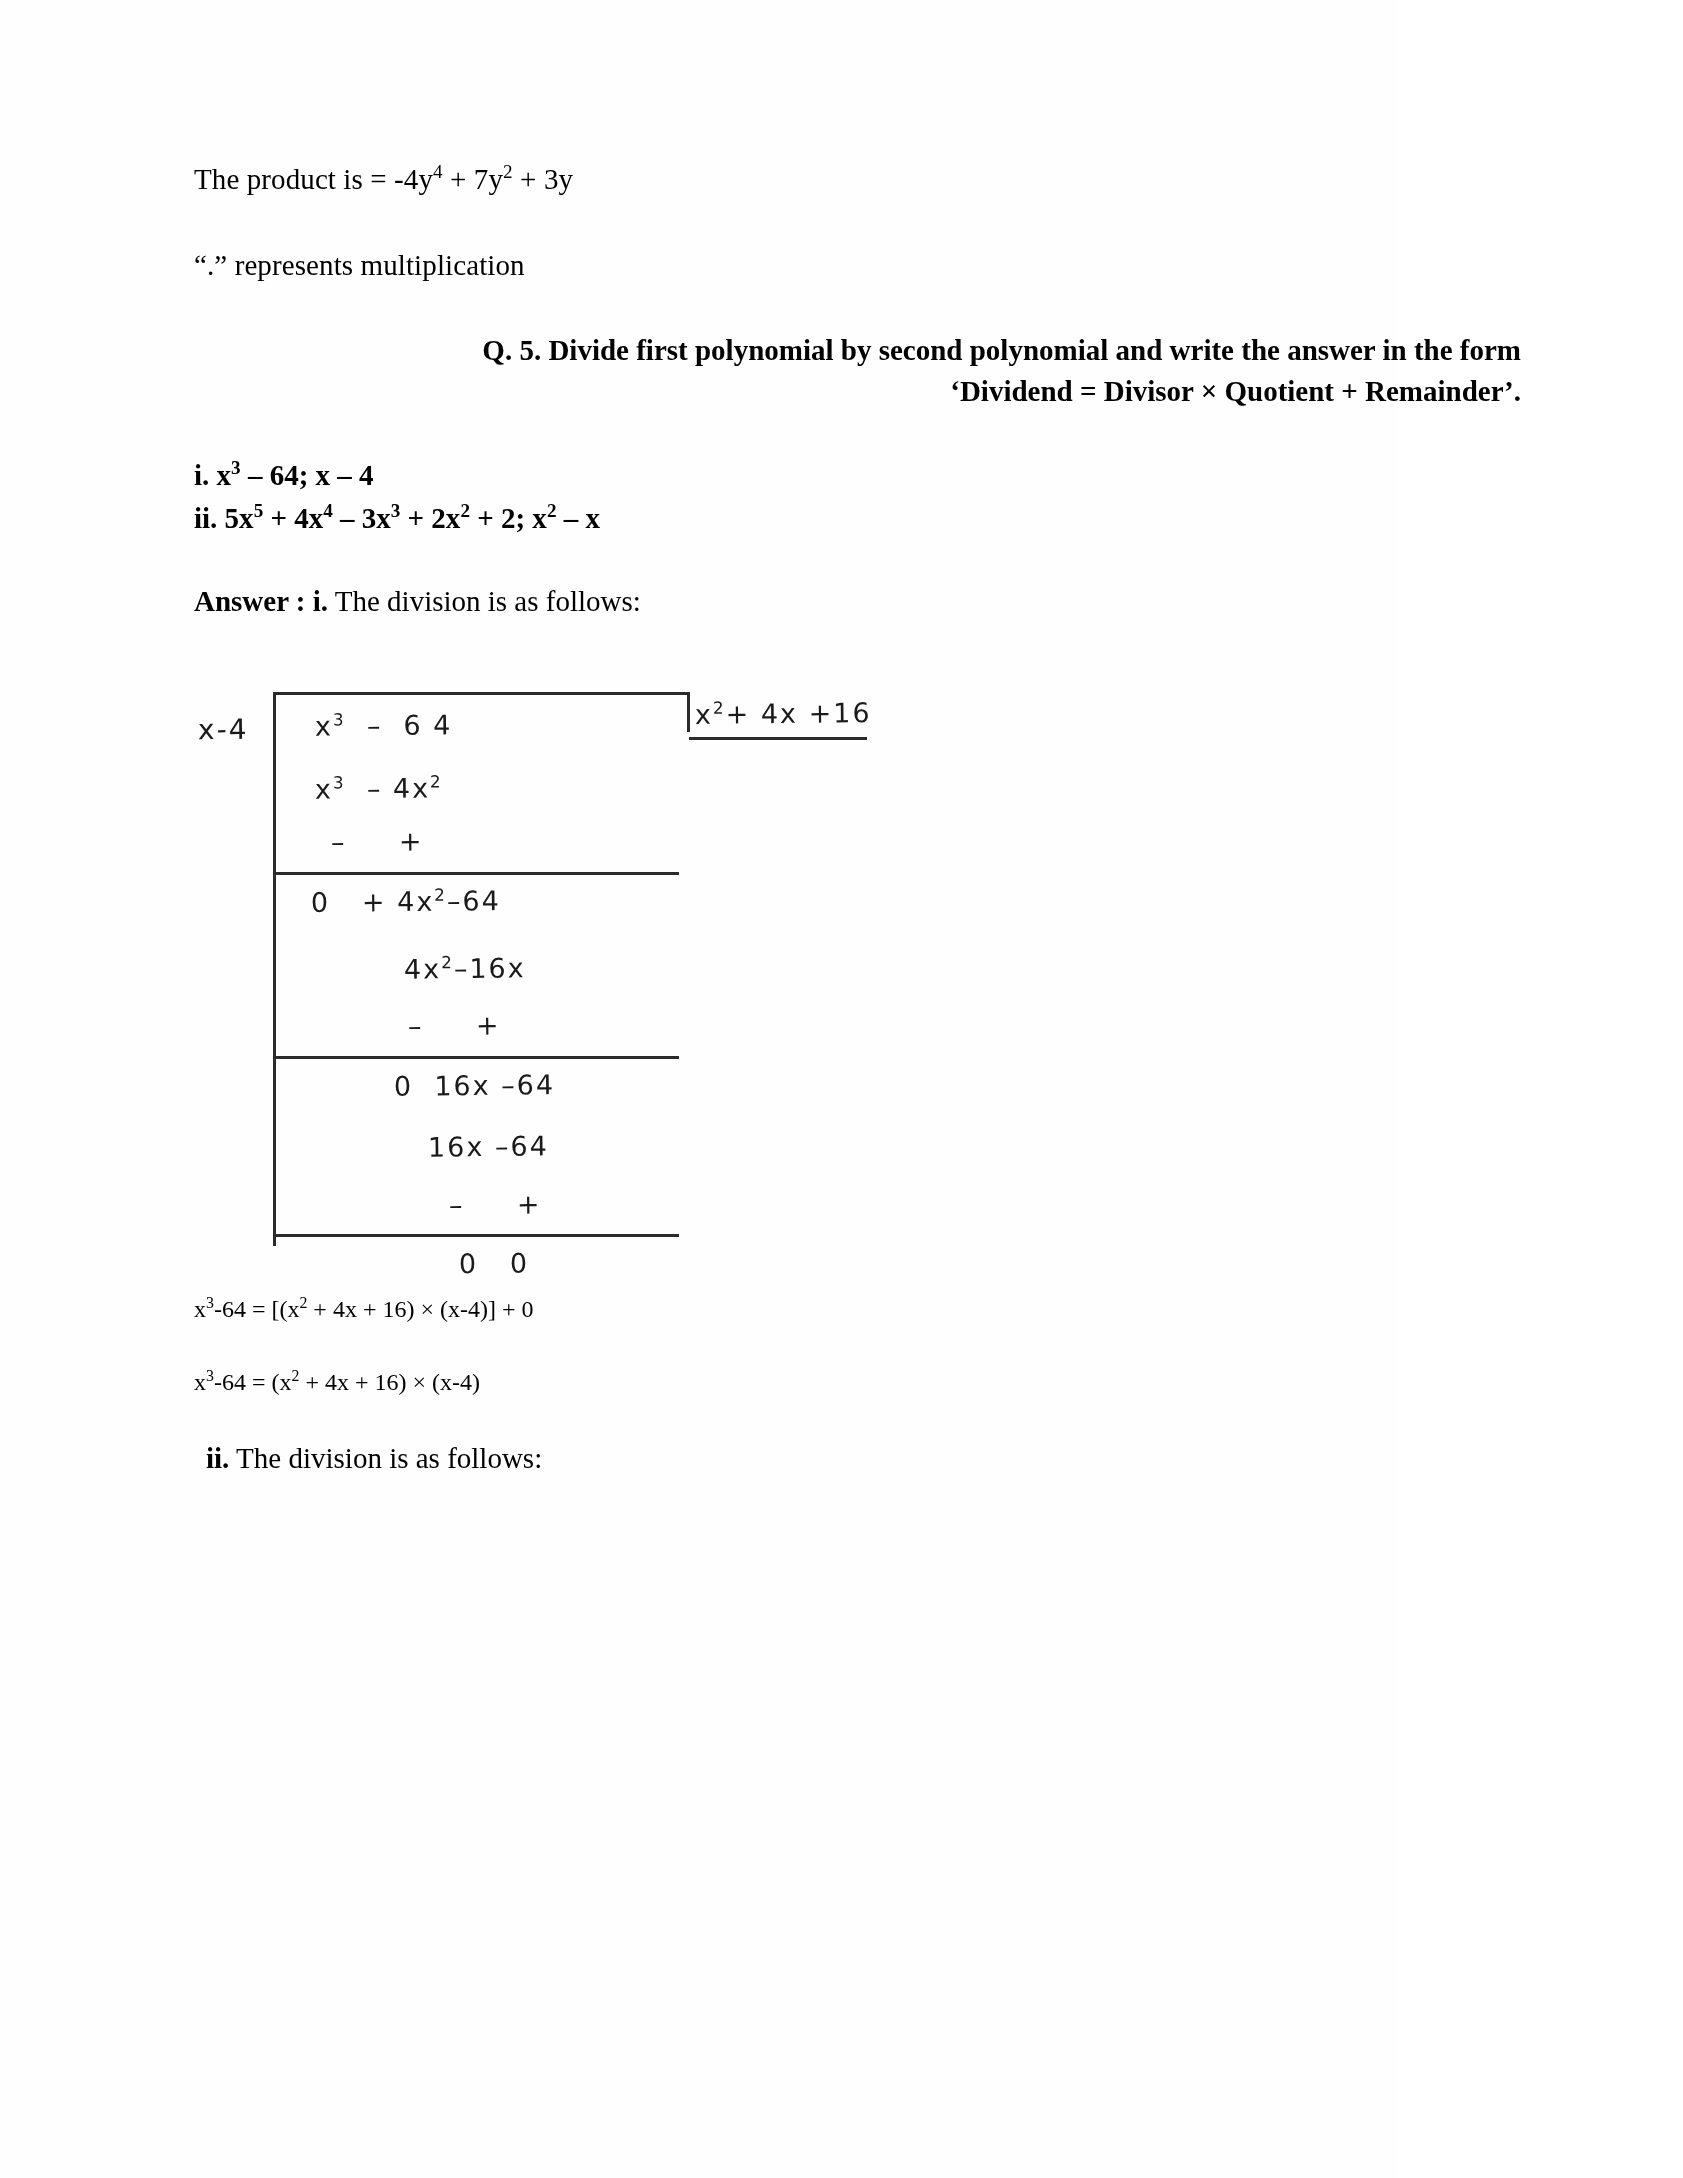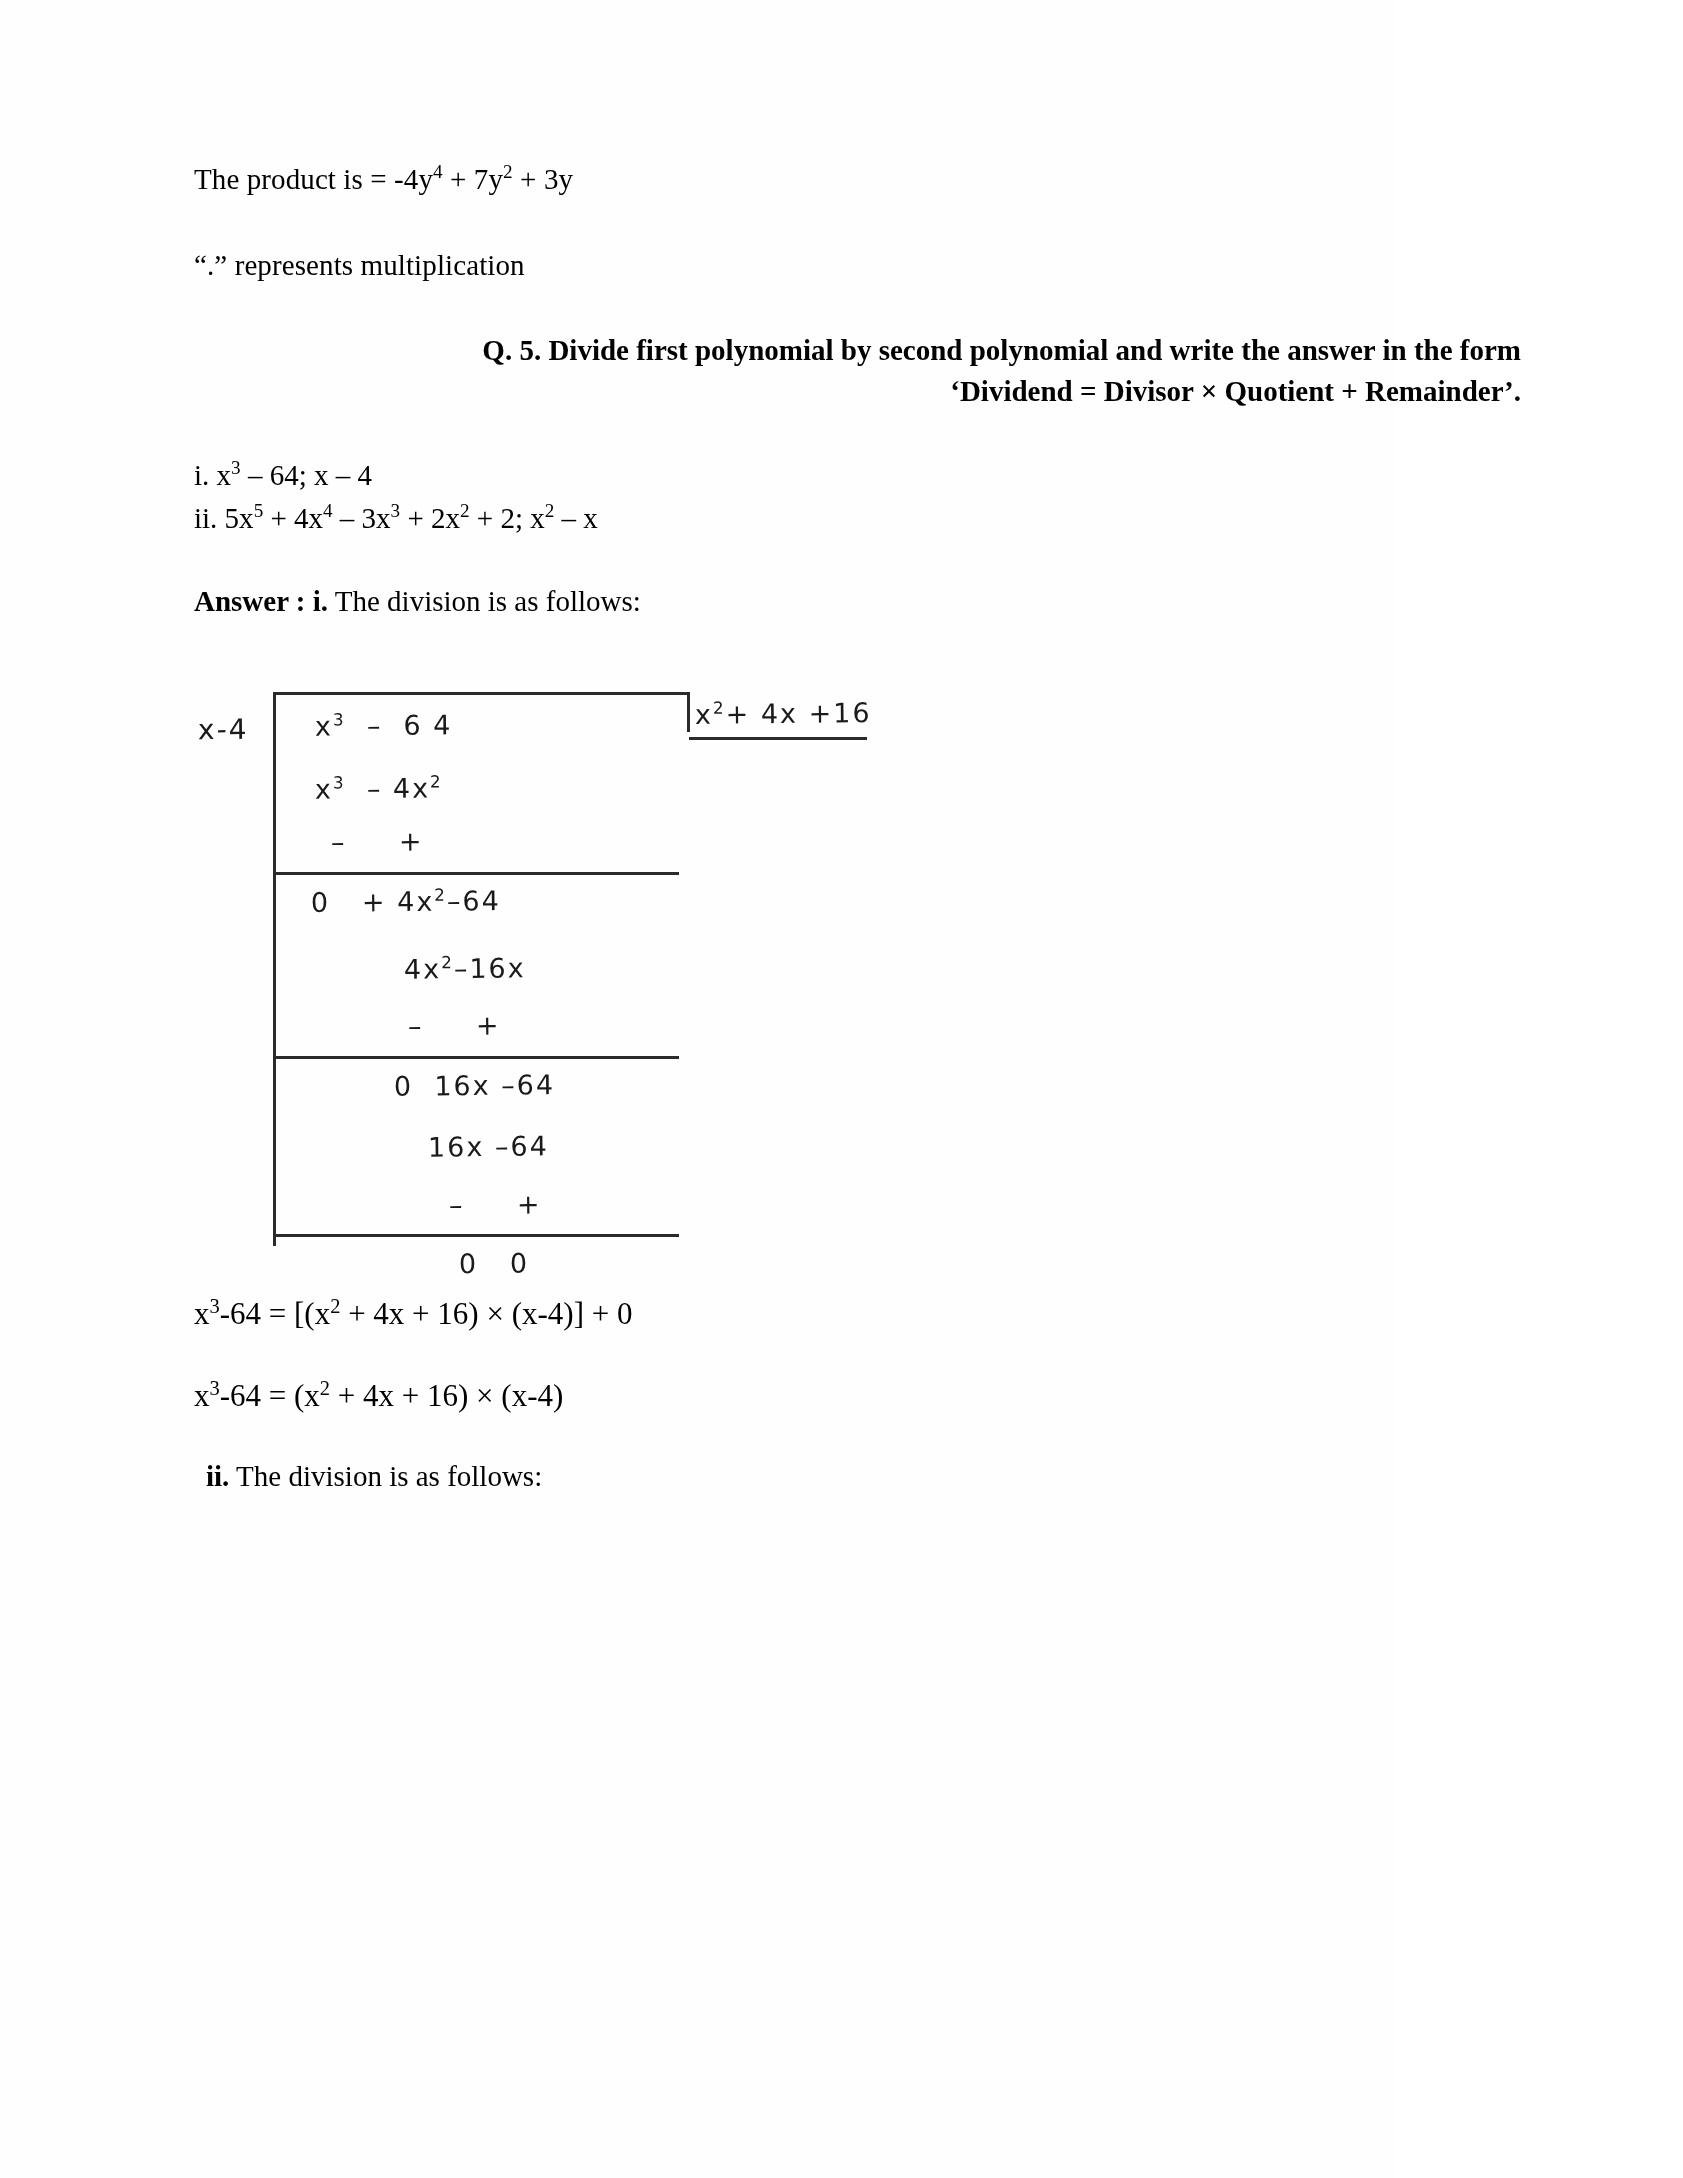--- a/index.html
+++ b/index.html
@@ -37,21 +37,21 @@
   .bold { font-weight: bold; }
   .heading {
     font-size: 29px;
     font-weight: bold;
     line-height: 1.42;
     margin: 0 0 42px 0;
     text-align: right;
   }
   .items {
     font-size: 29px;
-    font-weight: normal;
+    font-weight: bold;
     line-height: 1.46;
     margin: 0 0 46px 0;
   }
   .item-line { white-space: nowrap; }
   sup {
     font-size: 0.66em;
     vertical-align: super;
     line-height: 0;
   }
   .answer-line {
@@ -117,21 +117,21 @@
     height: 3px;
   }
   .bar-left {
     left: 79px;
     top: 30px;
     height: 554px;
   }
 
   
   .eq {
-    font-size: 31px;
+    font-size: 24px;
     margin: 0 0 46px 0;
   }
   .closing {
     font-size: 29px;
     margin: 12px;
   }
 </style>
 </head>
 <body>
 

